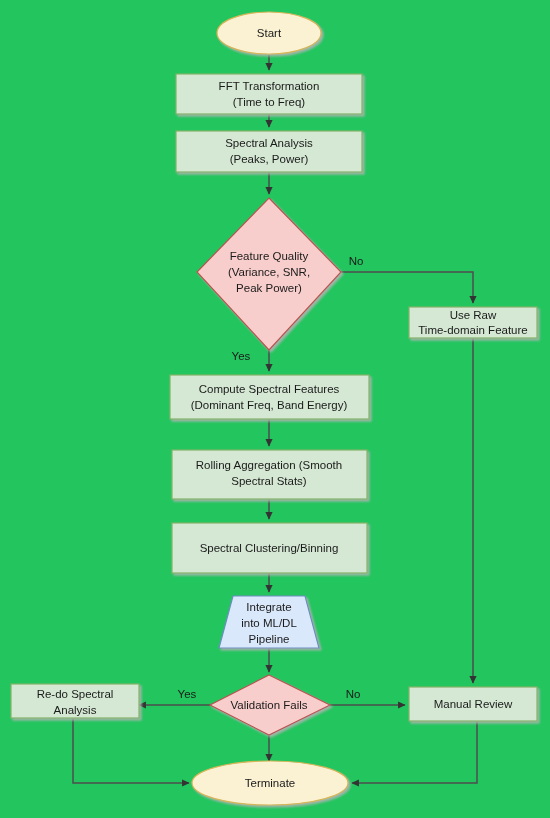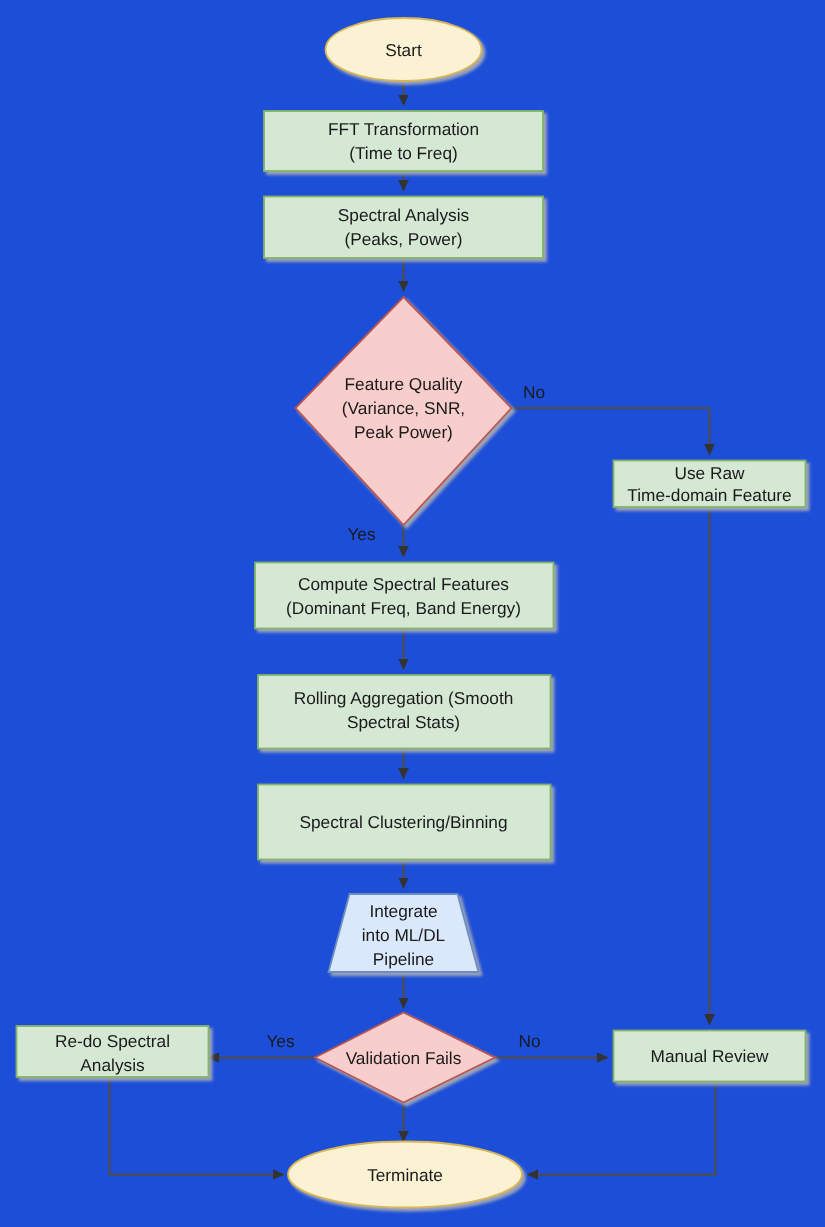--- a/index.html
+++ b/index.html
@@ -10,21 +10,21 @@
   body {
     width: 550px;
     height: 818px;
     font-family: "Liberation Sans", sans-serif;
     overflow: hidden;
   }
   #flow-root {
     position: relative;
     width: 550px;
     height: 818px;
-    background: #1d4ed8;
+    background: #22c55e;
   }
   svg.flow {
     display: block;
     width: 550px;
     height: 818px;
   }
   .node-shape {
     stroke-width: 1.2;
   }
   .shape-process {

